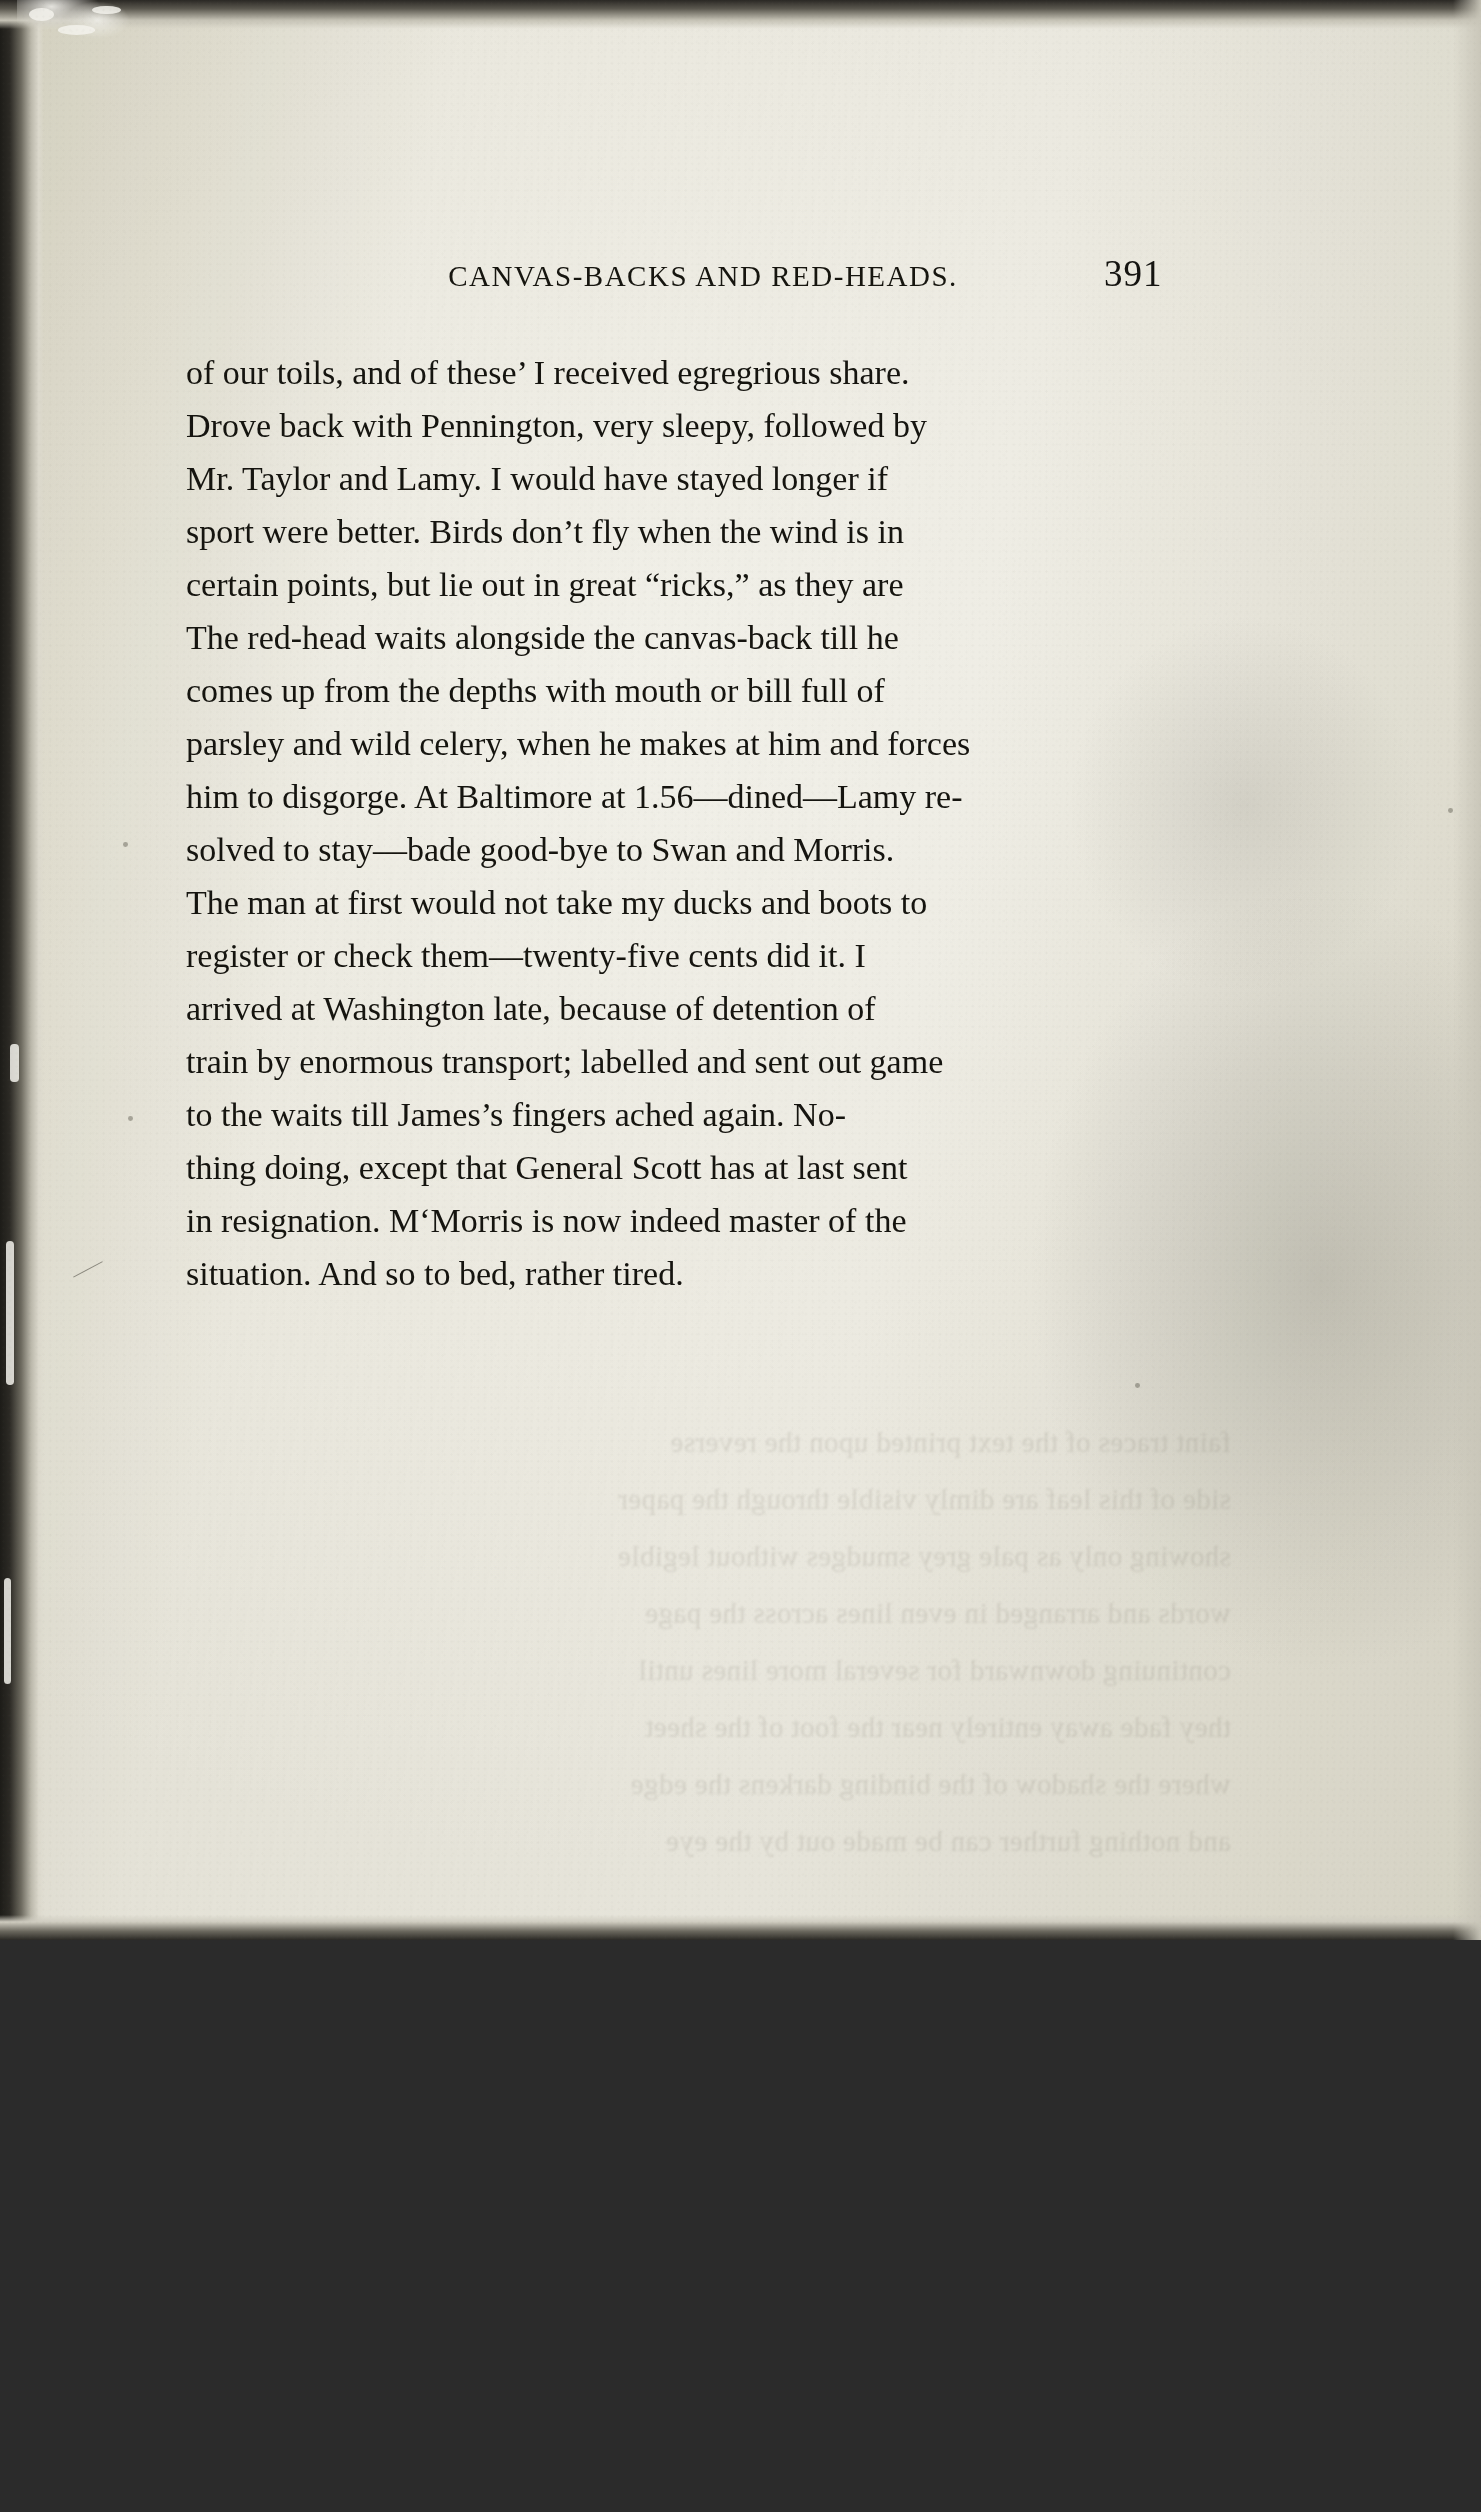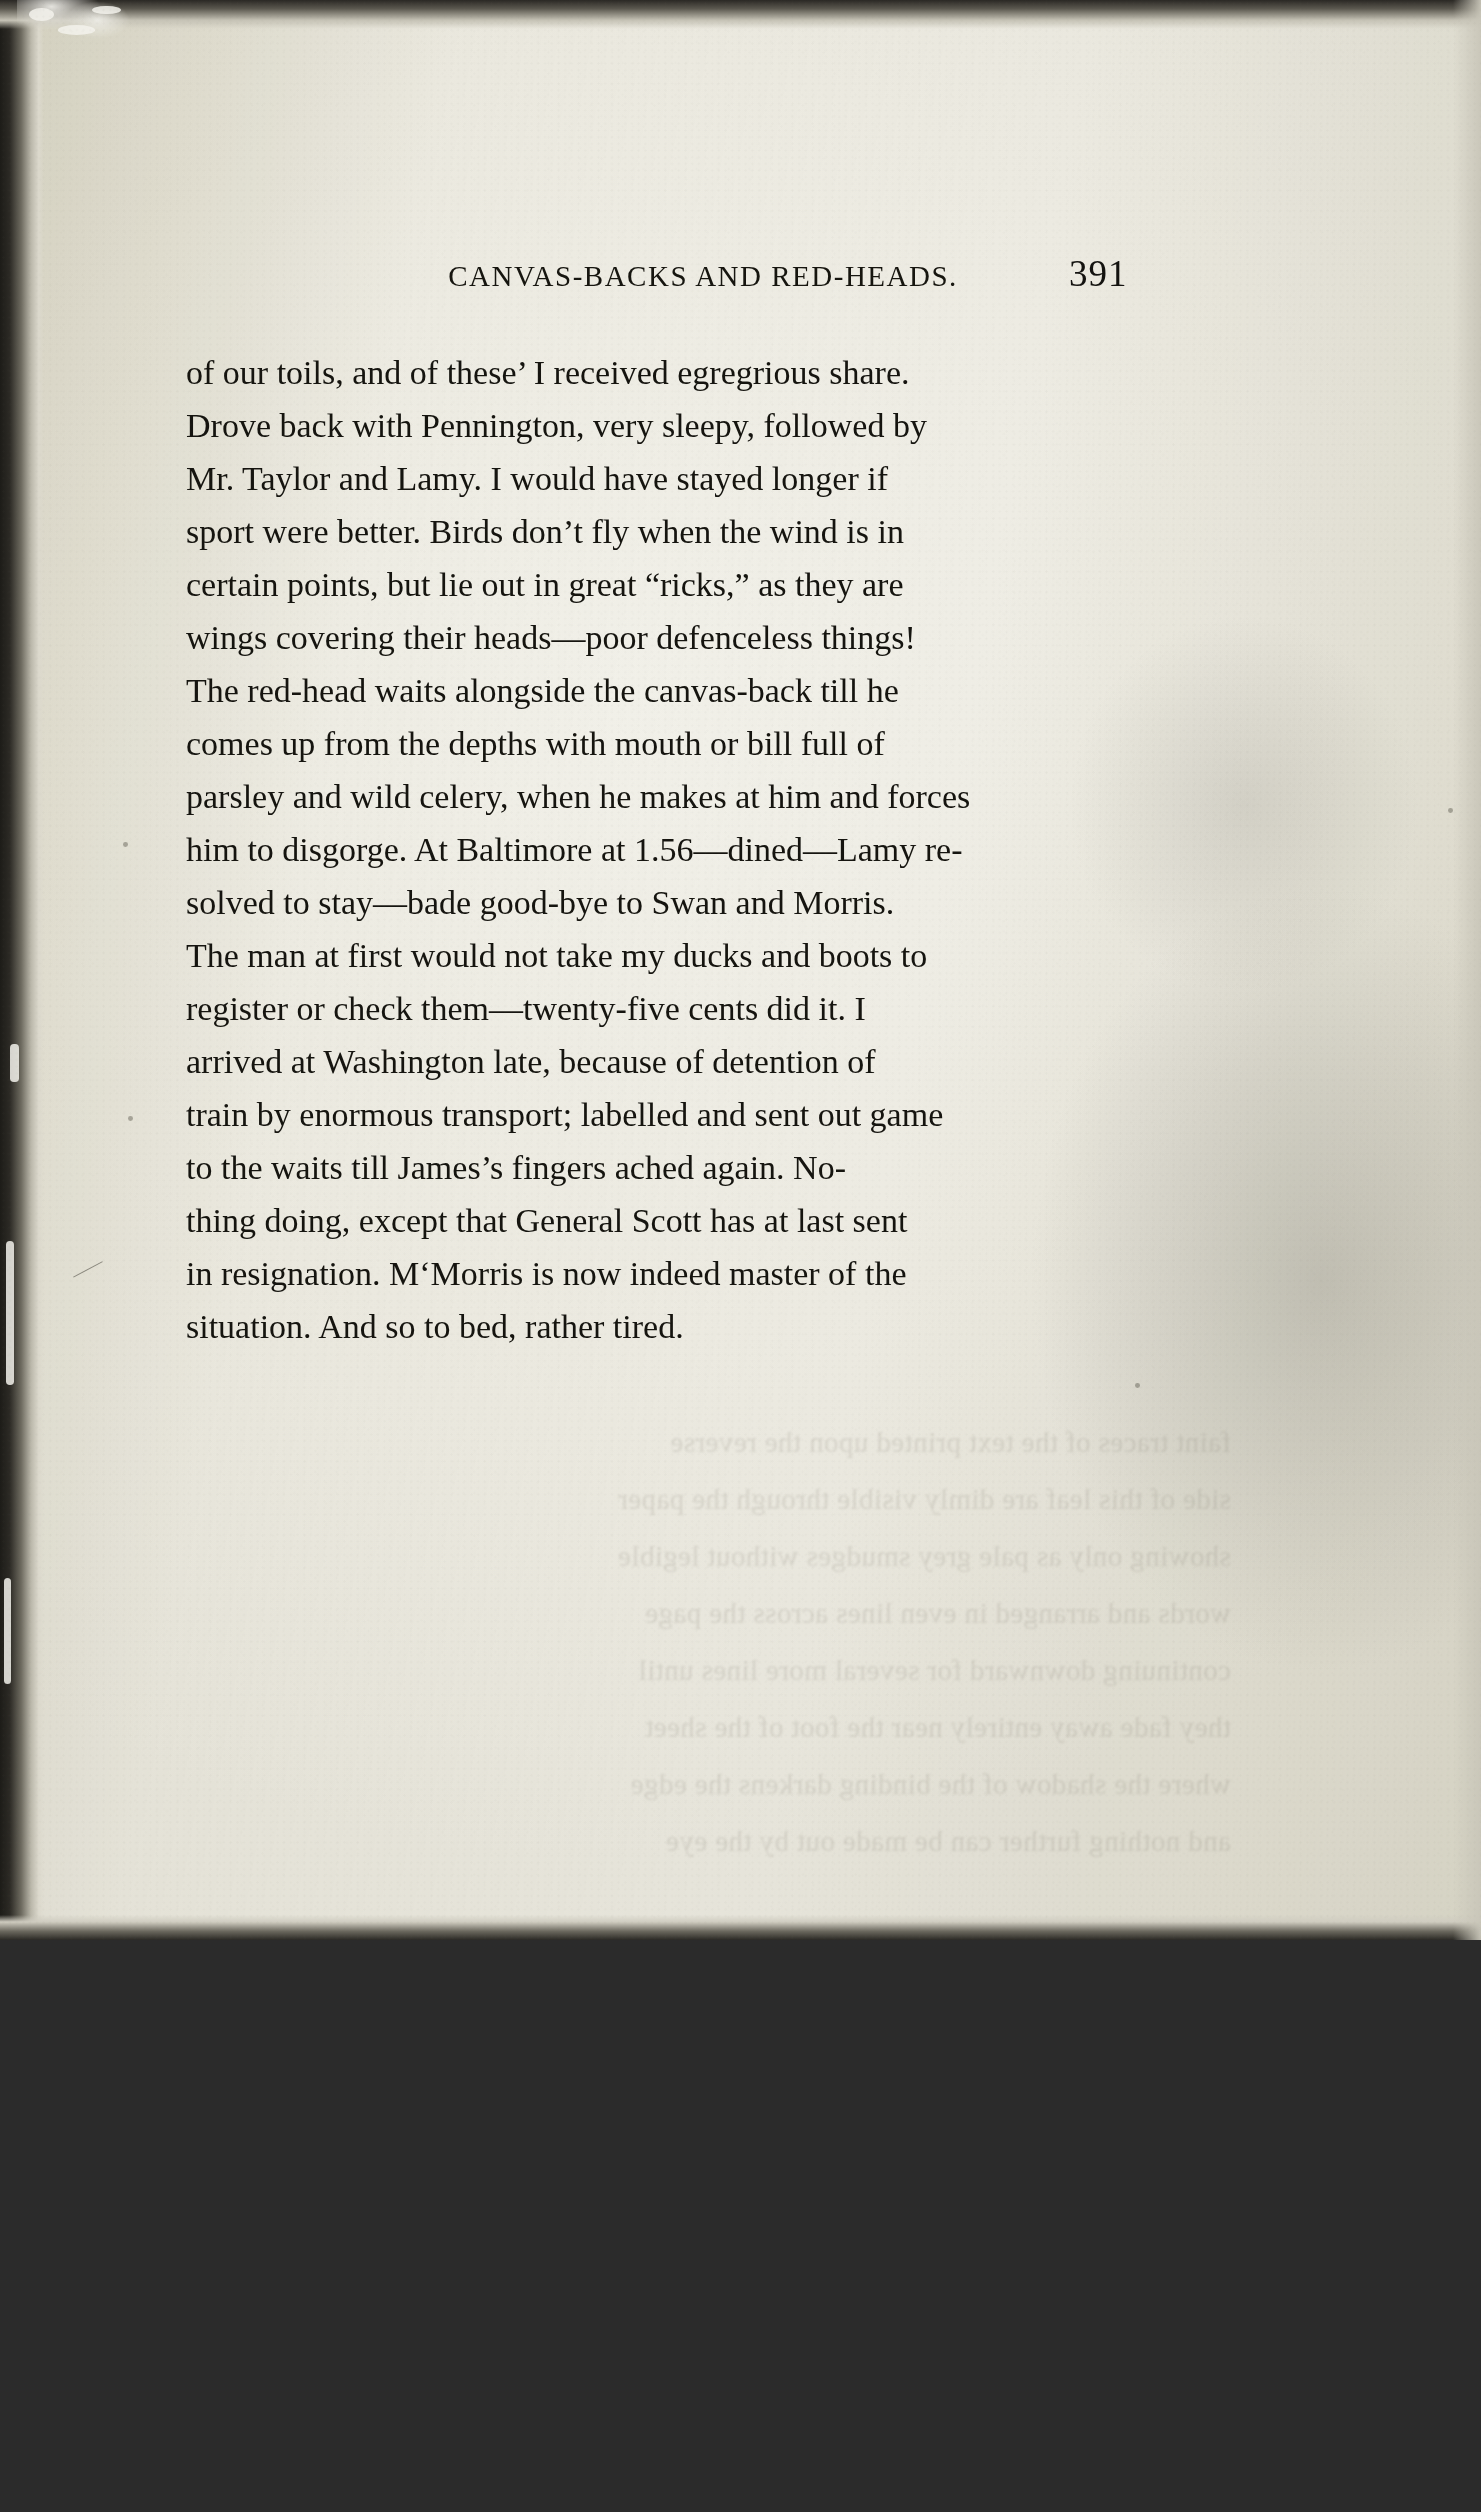--- a/index.html
+++ b/index.html
@@ -123,21 +123,21 @@
     width: 674px;
     text-align: center;
     font-size: 29px;
     letter-spacing: 1.5px;
     color: #16150f;
     font-variant: small-caps;
     white-space: nowrap;
   }
   .folio {
     position: absolute;
-    left: 1069px;
+    left: 1104px;
     top: 252px;
     font-size: 37px;
     color: #141310;
     letter-spacing: 1px;
     text-align: center;
   }
   .body-text {
     position: absolute;
     left: 186px;
     top: 346px;
@@ -207,21 +207,20 @@
   <div class="content">
     <div class="header">CANVAS-BACKS AND RED-HEADS.</div>
     <div class="folio">391</div>
 
     <div class="body-text">
       <span class="ln">of our toils, and of these’ I received egregrious share.</span>
       <span class="ln">Drove back with Pennington, very sleepy, followed by</span>
       <span class="ln">Mr. Taylor and Lamy.   I would have stayed longer if</span>
       <span class="ln">sport were better.   Birds don’t fly when the wind is in</span>
       <span class="ln">certain points, but lie out in great “ricks,” as they are</span>
-      <span class="ln">wings covering their heads—poor defenceless things!</span>
       <span class="ln">The red-head waits alongside the canvas-back till he</span>
       <span class="ln">comes up from the depths with mouth or bill full of</span>
       <span class="ln">parsley and wild celery, when he makes at him and forces</span>
       <span class="ln">him to disgorge. At Baltimore at 1.56—dined—Lamy re-</span>
       <span class="ln">solved to stay—bade good-bye to Swan and Morris.</span>
       <span class="ln">The man at first would not take my ducks and boots to</span>
       <span class="ln">register or check them—twenty-five cents did it.   I</span>
       <span class="ln">arrived at Washington late, because of detention of</span>
       <span class="ln">train by enormous transport; labelled and sent out game</span>
       <span class="ln">to the waits till James’s fingers ached again.   No-</span>

